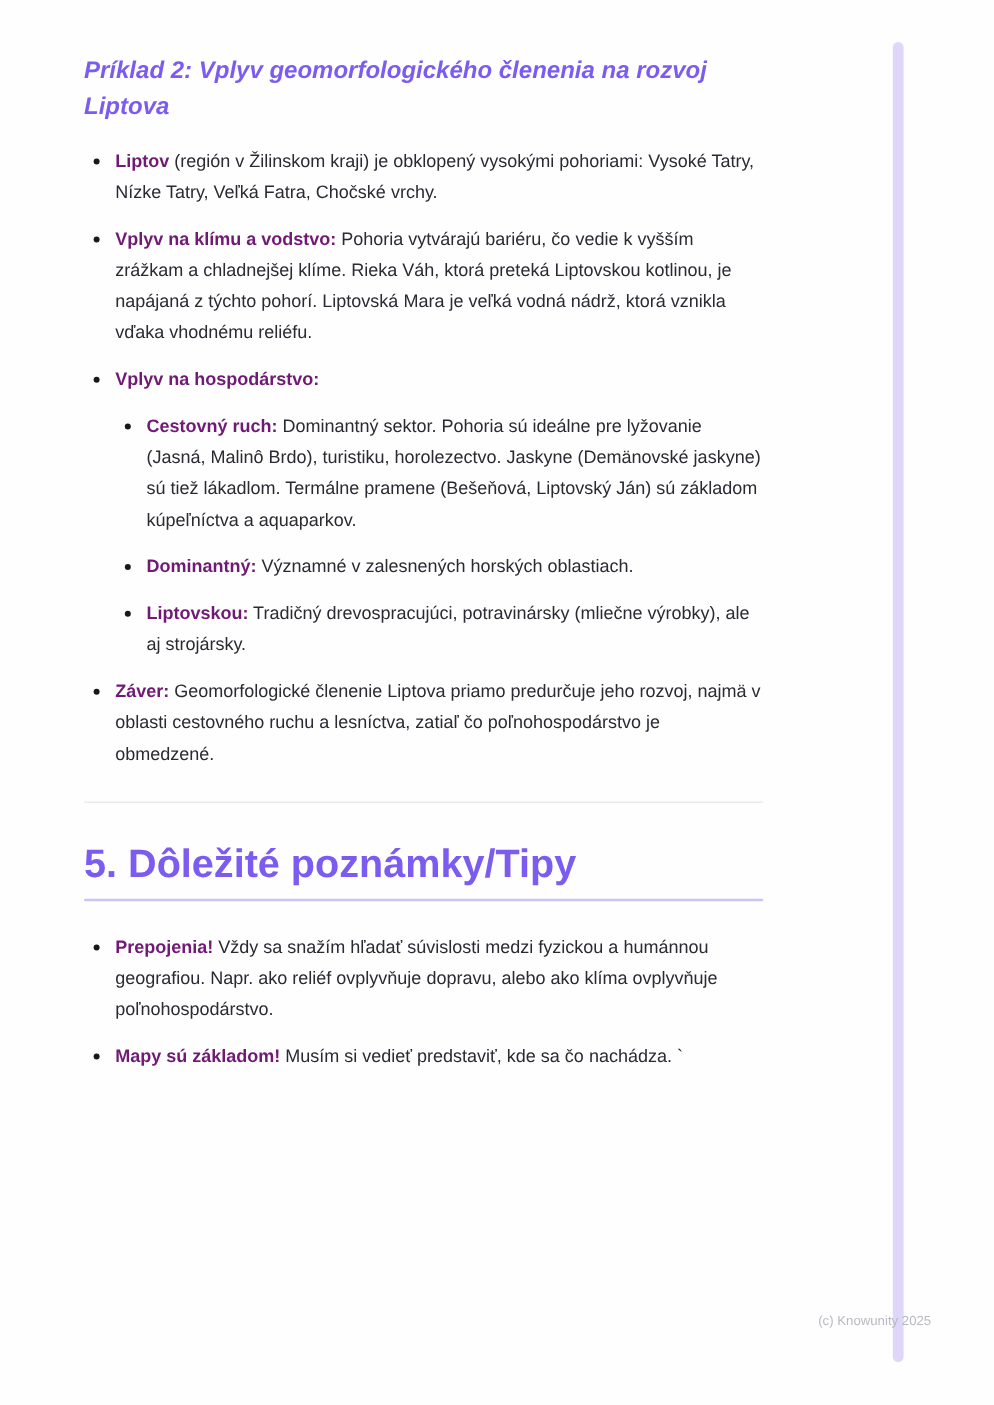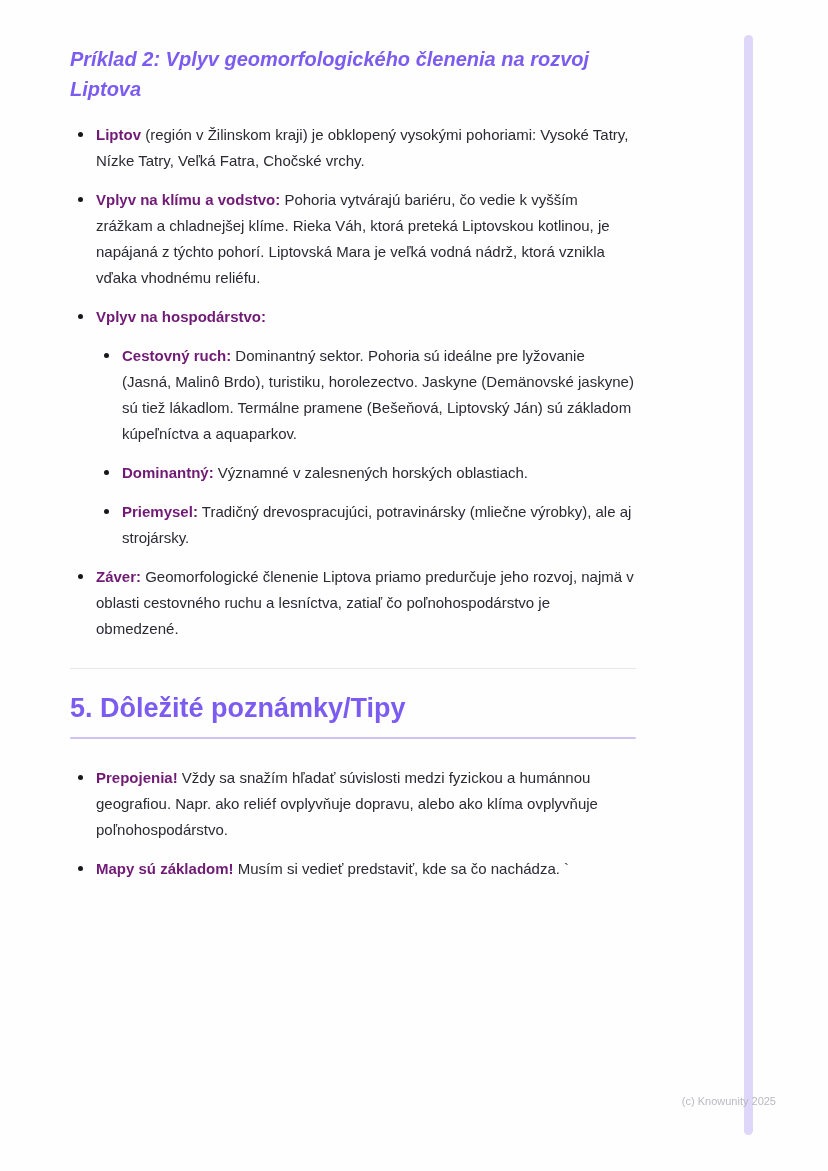--- a/index.html
+++ b/index.html
@@ -29,24 +29,24 @@
   .section-title {
     color: var(--accent, #7c5cf0);
     font-size: 20px;
     line-height: 30px;
     font-weight: 700;
     margin-bottom: 18px;
     font-style: italic;
   }
   .big-title {
     color: var(--accent, #7c5cf0);
-    font-size: 27px;
+    font-size: 33px;
     line-height: 34px;
     font-weight: 800;
-    margin-top: 22px;
+    margin-top: 34px;
   }
   ul.bullets { list-style: none; }
   ul.bullets > li {
     position: relative;
     padding-left: 26px;
     margin-bottom: 13px;
   }
   ul.bullets > li::before {
     content: "";
     position: absolute;
@@ -109,21 +109,21 @@
       <li>
         <span class="b">Vplyv na hospodárstvo:</span><span></span>
         <ul class="bullets">
           <li>
             <span class="b">Cestovný ruch:</span><span> Dominantný sektor. Pohoria sú ideálne pre lyžovanie (Jasná, Malinô Brdo), turistiku, horolezectvo. Jaskyne (Demänovské jaskyne) sú tiež lákadlom. Termálne pramene (Bešeňová, Liptovský Ján) sú základom kúpeľníctva a aquaparkov.</span>
           </li>
           <li>
             <span class="b">Dominantný:</span><span> Významné v zalesnených horských oblastiach.</span>
           </li>
           <li>
-            <span class="b">Priemysel:</span><span> Tradičný drevospracujúci, potravinársky (mliečne výrobky), ale aj strojársky.</span>
+            <span class="b">Liptovskou:</span><span> Tradičný drevospracujúci, potravinársky (mliečne výrobky), ale aj strojársky.</span>
           </li>
         </ul>
       </li>
       <li>
         <span class="b">Záver:</span><span> Geomorfologické členenie Liptova priamo predurčuje jeho rozvoj, najmä v oblasti cestovného ruchu a lesníctva, zatiaľ čo poľnohospodárstvo je obmedzené.</span>
       </li>
     </ul>
 
     <div class="divider"></div>
 

